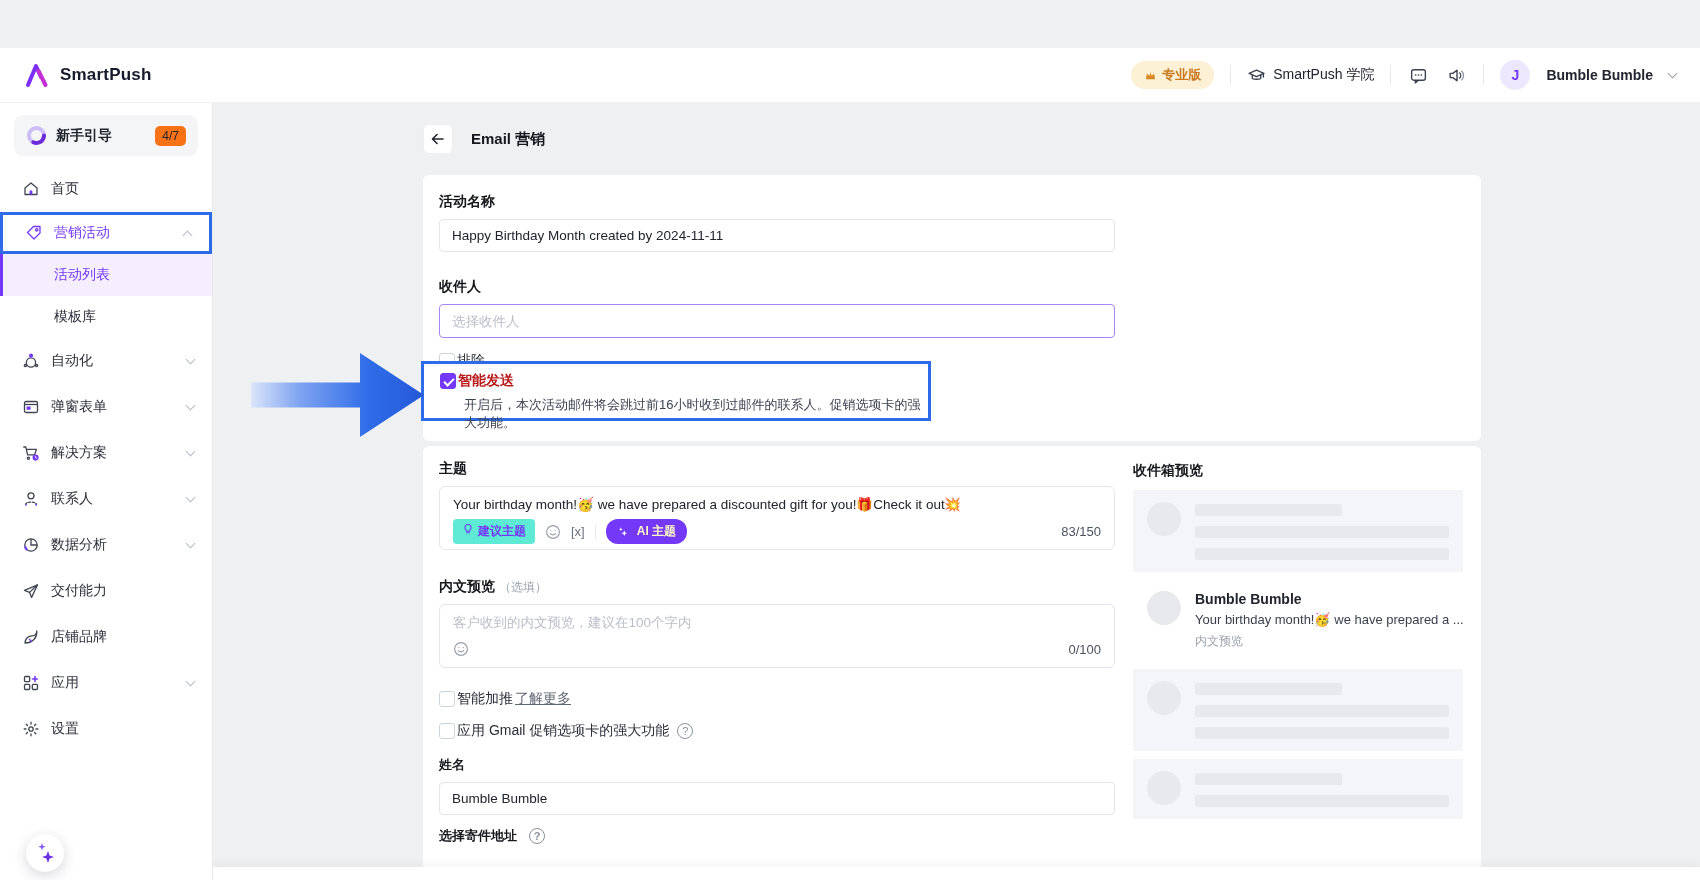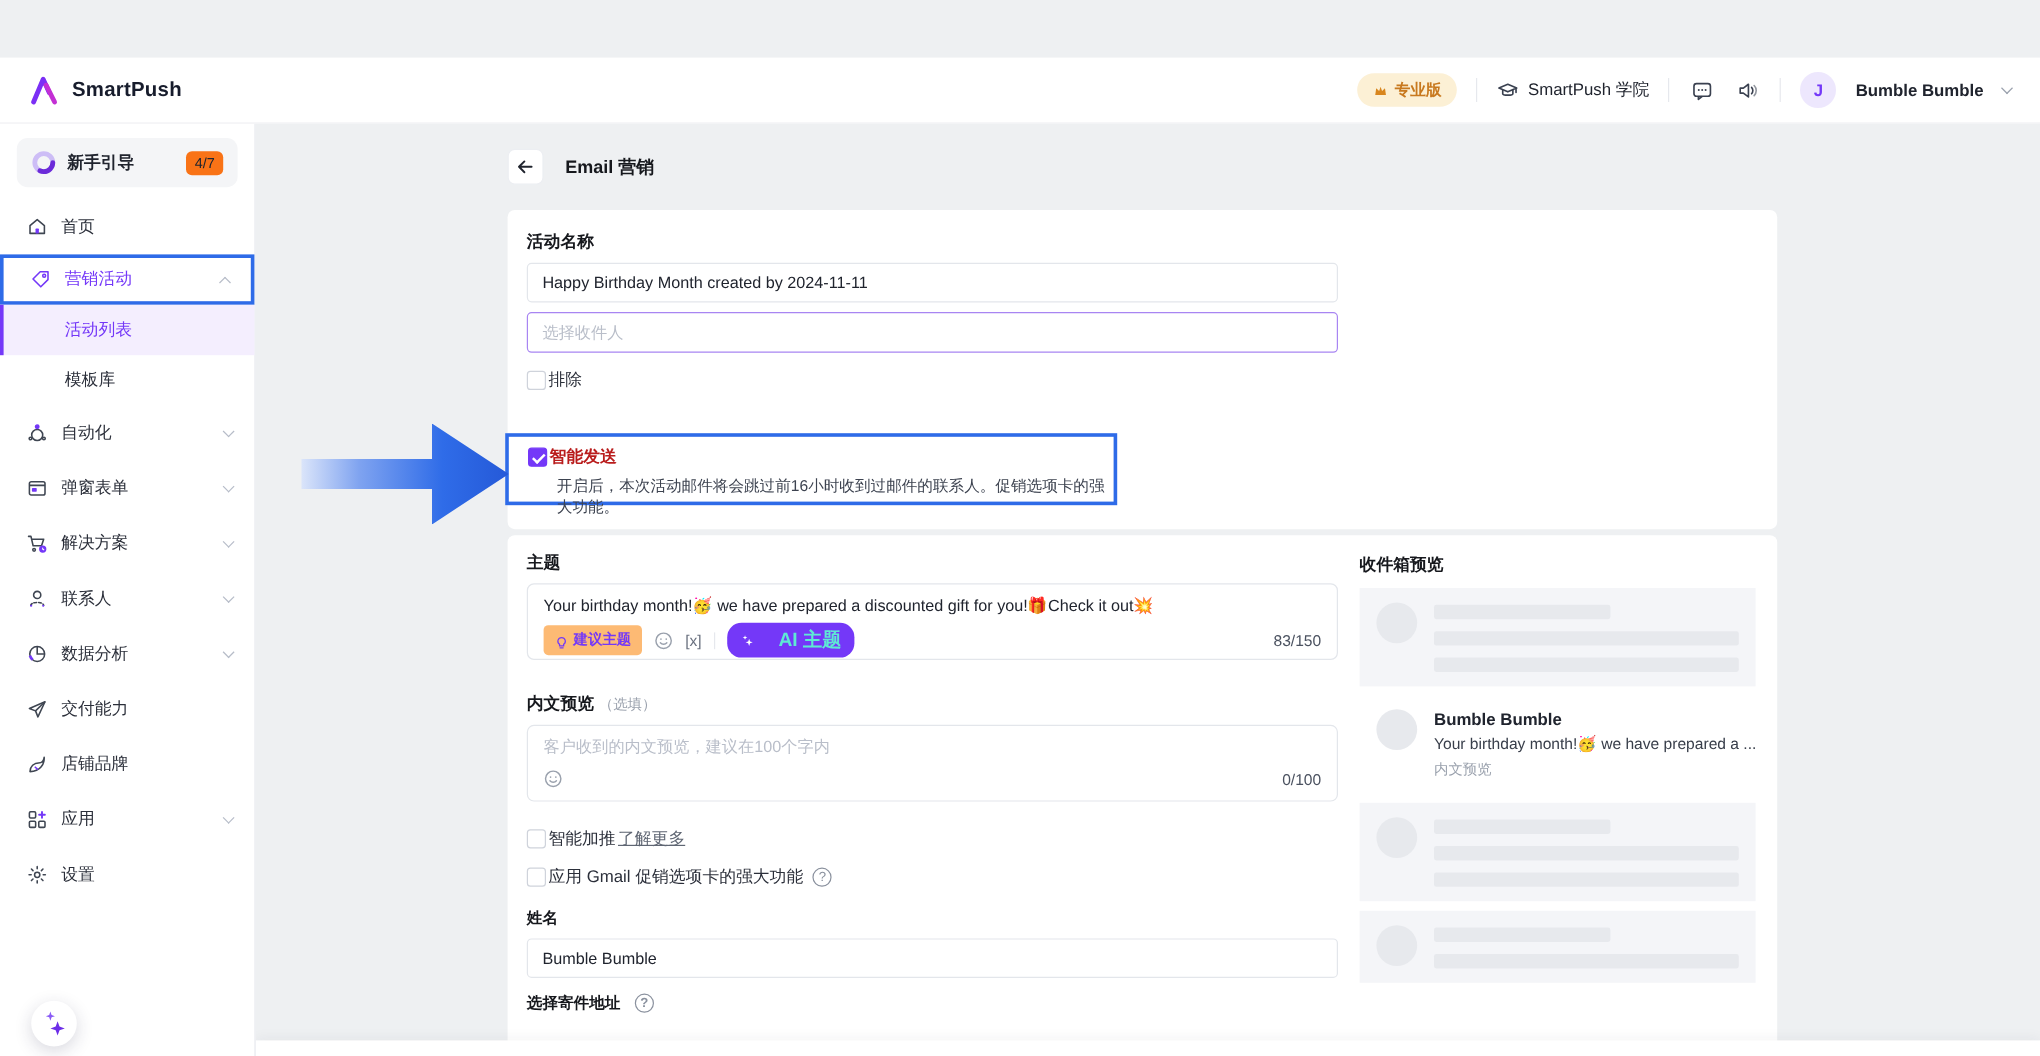--- a/index.html
+++ b/index.html
@@ -62,22 +62,22 @@
   .hl-desc { margin:6px 0 0 24px; font-size:13px; color:#3d4350; }
   .tut-arrow { position:absolute; left:38px; top:250px; width:173px; height:84px; z-index:4;
     background:linear-gradient(90deg,#dbe5fa 0%,#7fa3f0 28%,#2f6ce8 68%,#2559d8 100%);
     clip-path:polygon(0 35%,63% 35%,63% 0,100% 50%,63% 100%,63% 65%,0 65%); }
 
   .col-left { position:absolute; left:16px; top:14px; width:676px; }
   .box { border:1px solid #e3e6eb; border-radius:6px; background:#fff; }
   .subj-box { height:64px; margin-top:8px; }
   .subj-text { padding:9px 13px 0; font-size:13.5px; color:#20242e; white-space:nowrap; overflow:hidden; }
   .subj-bar { display:flex; align-items:center; gap:10px; padding:7px 13px 0; }
-  .pill-light { display:flex; align-items:flex-end; gap:4px; background:#fdba74; color:#7438f8; font-size:12px; font-weight:600; border-radius:4px; padding:4px 9px; cursor:pointer; }
-  .pill-ai { display:flex; align-items:center; gap:20px; background:#7438f8; color:#5eead4; font-size:16px; font-weight:600; border-radius:12px; padding:4px 11px; cursor:pointer; }
+  .pill-light { display:flex; align-items:flex-start; gap:4px; background:#5eead4; color:#7438f8; font-size:12px; font-weight:600; border-radius:4px; padding:4px 9px; cursor:pointer; }
+  .pill-ai { display:flex; align-items:center; gap:8px; background:#7438f8; color:#fef9c3; font-size:12px; font-weight:600; border-radius:12px; padding:4px 11px; cursor:pointer; }
   .bracket-x { font-size:13px; color:#6b7280; cursor:pointer; }
   .counter { margin-left:auto; font-size:13px; color:#4b5260; }
   .opt-tag { font-size:12px; color:#9aa1ad; font-weight:400; margin-left:4px; }
   .pre-box { height:64px; margin-top:8px; }
   .pre-ph { padding:9px 13px 0; font-size:13.5px; color:#b9bec9; }
   .pre-bar { display:flex; align-items:center; padding:9px 13px 0; }
   .link { color:#5f6673; text-decoration:underline; cursor:pointer; font-size:14px; }
   .q-icon { width:16px; height:16px; border:1.2px solid #8a919e; border-radius:50%; font-size:11px; color:#8a919e; display:inline-flex; align-items:center; justify-content:center; margin-left:6px; cursor:pointer; }
   .sender-h { font-size:15px; font-weight:700; color:#16181d; }
   .name-lb { font-size:13px; font-weight:700; color:#16181d; }
@@ -291,20 +291,21 @@
         <svg width="16" height="16" viewBox="0 0 16 16" fill="none" stroke="#20242e" stroke-width="1.6" stroke-linecap="round" stroke-linejoin="round">
             <path d="M13 8 H3 M7 3.5 L2.5 8 L7 12.5"></path>
           </svg>
       </div>
       <div class="page-title">Email 营销</div>
     </div>
 
     <div class="card card1">
       <div class="f-label">活动名称</div>
       <input class="t-input" style="margin-top: 8px;" value="Happy Birthday Month created by 2024-11-11">
+      <div class="f-label" style="margin-top:26px">收件人</div>
       <input class="t-input purple-border" style="margin-top: 8px;" placeholder="选择收件人">
       <div class="cb-row" style="margin-top:14px">
         <span class="cbx"></span>
         <span>排除</span>
       </div>
 
       <div class="hl-box">
         <div class="cb-row">
           <span class="cbx checked"></span>
           <span style="font-weight:700;color:#b91c1c">智能发送</span>

